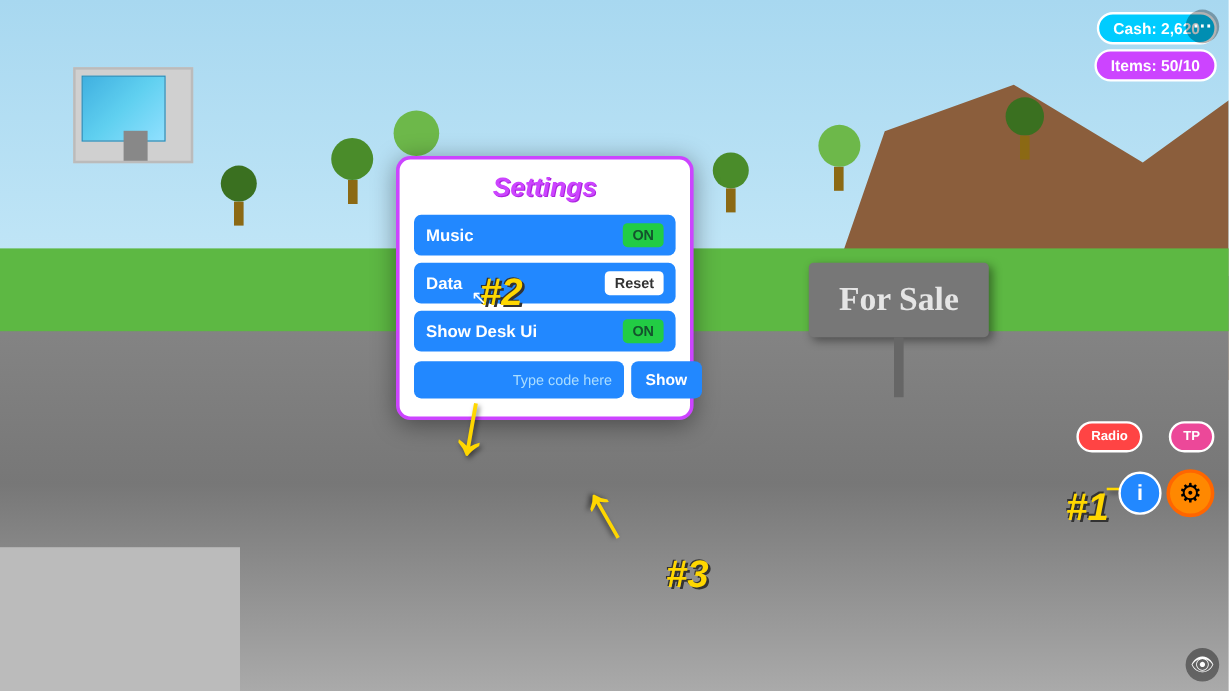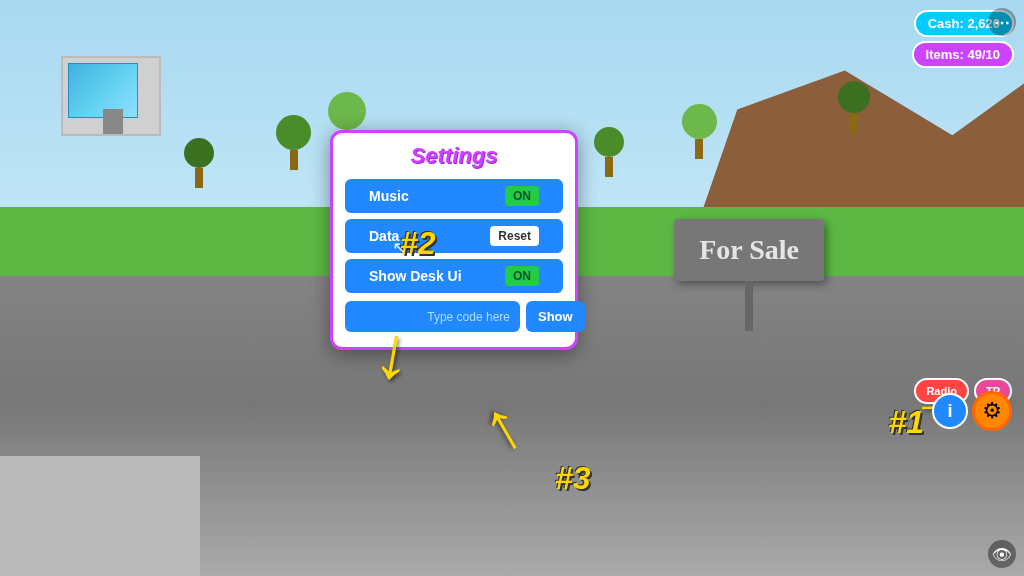--- a/index.html
+++ b/index.html
@@ -148,21 +148,21 @@
       margin-bottom: 10px;
       text-shadow: 1px 1px 0 #aa22dd;
       font-style: italic;
     }
 
     .settings-row {
       display: flex;
       align-items: center;
       background: #2288ff;
       border-radius: 6px;
-      padding: 5px 24px;
+      padding: 5px 10px;
       margin-bottom: 6px;
       min-height: 34px;
     }
 
     .settings-row-label {
       color: white;
       font-size: 14px;
       font-weight: bold;
       flex: 1;
     }
@@ -465,24 +465,24 @@
 <div style="position:absolute;left:490px;top:395px;font-size:70px;color:#FFD700;font-weight:900;text-shadow:2px 2px 4px rgba(0,0,0,0.5);transform:rotate(150deg);">↓</div>
 
 <div style="position:absolute;right:62px;bottom:148px;font-size:50px;color:#FFD700;font-weight:900;text-shadow:2px 2px 4px rgba(0,0,0,0.5);">→</div>
 
 <div class="num-label num1">#1</div>
 <div class="num-label num2">#2</div>
 <div class="num-label num3">#3</div>
 
 <div class="hud-top-right" style="top:10px;right:10px;">
   <div class="hud-cash">Cash: 2,620</div>
-  <div class="hud-items">Items: 49/10</div>
-</div>
-
-<div style="position:absolute;right:12px;bottom:172px;display:flex;gap:5px;align-items:center;">
+  <div class="hud-items">Items: 50/10</div>
+</div>
+
+<div style="position:absolute;right:12px;bottom:199px;display:flex;gap:22px;align-items:center;">
   <button class="radio-btn">Radio</button>
   <button class="tp-btn">TP</button>
 </div>
 
 <div style="position:absolute;right:12px;bottom:145px;display:flex;align-items:center;gap:4px;">
   <div class="blue-circle">i</div>
   <div class="gear-icon-circle">
     <span>⚙</span>
   </div>
 </div>

